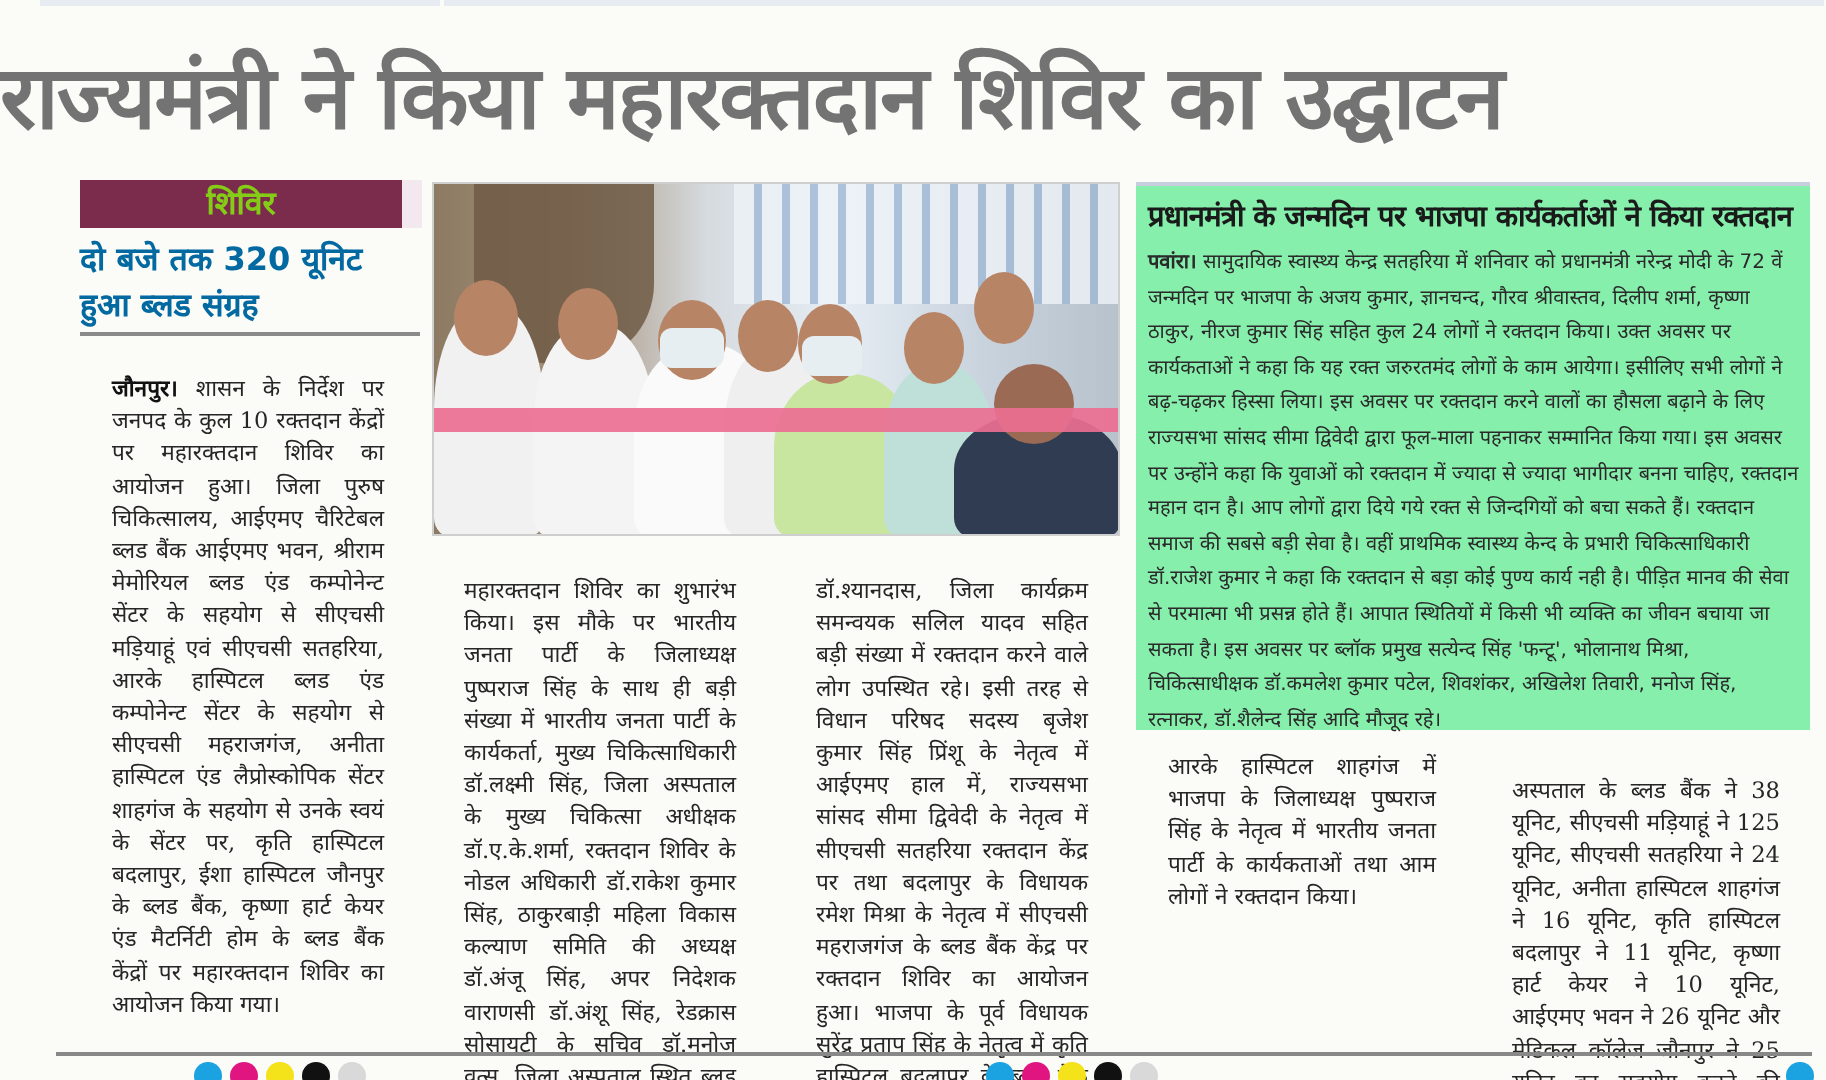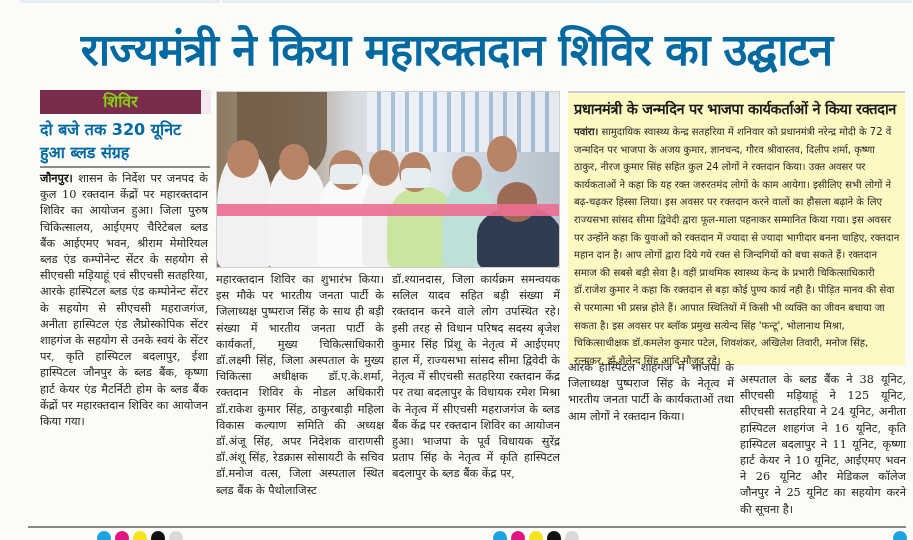--- a/index.html
+++ b/index.html
@@ -3,64 +3,64 @@
 <meta charset="utf-8">
 <style>
   * { box-sizing: border-box; margin: 0; padding: 0; }
   html, body { width: 913px; height: 540px; overflow: hidden; background: #fbfbf8; }
   body { position: relative; font-family: "DejaVu Sans", sans-serif; color: #1f1f1f; }
 
   .top-rule { position: absolute; top: 0; left: 20px; width: 200px; height: 3px; background: #e7ecf2; }
   .top-rule.r { left: 222px; width: 690px; }
 
   .headline {
-    position: absolute; top: 22px; left: 0; width: 913px; text-align: center;
+    position: absolute; top: 22px; left: 0; width: 913px; 
     font-family: "DejaVu Sans", sans-serif; font-weight: 700; font-size: 44px;
-    letter-spacing: -1px; color: #0369a1; line-height: 56px;
+    letter-spacing: -1px; color: #737373; line-height: 56px;
   }
 
   
   .tag-bar {
     position: absolute; top: 90px; left: 40px; width: 161px; height: 24px;
     background: #7b2b4c; color: #84cc16; font-weight: 700; font-size: 16px;
     text-align: center; line-height: 24px;
   }
   .tag-stripe { position: absolute; top: 90px; left: 201px; width: 10px; height: 24px; background: #f3e8ee; }
   .subhead {
     position: absolute; top: 118px; left: 40px; width: 170px; font-size: 16px;
     font-weight: 700; line-height: 23px; color: #0369a1;
   }
   .rule-thin { position: absolute; height: 2px; background: #8a8a8a; }
 
   .col {
     position: absolute; font-family: "DejaVu Serif", serif; font-size: 11.3px;
     line-height: 16.2px; text-align: justify; color: #262626;
   }
-  .col p { margin: 0; }
+  .col p { margin: 16px; }
   .col p.indent { text-indent: 14px; }
   .col .lead { font-weight: 700; color: #111; }
 
   
   .photo {
     position: absolute; top: 91px; left: 216px; width: 344px; height: 177px;
     overflow: hidden; border: 1px solid #cfcfcf;
     background: linear-gradient(90deg, #8c7a63 0%, #a7927a 20%, #d6dbe0 40%, #e5ecf3 60%, #c9d3de 80%, #b8c2cc 100%);
   }
   .photo .tent { position: absolute; top: 0; left: 150px; width: 194px; height: 60px;
     background: repeating-linear-gradient(90deg, #eef3f8 0 10px, #9fb8d4 10px 14px); opacity: .8; }
   .photo .tree { position: absolute; top: 0; left: 20px; width: 90px; height: 90px; background: #6e5a45; border-radius: 0 0 40px 40px; opacity: .85; }
   .person { position: absolute; border-radius: 45% 45% 10px 10px; }
   .face { position: absolute; border-radius: 50%; background: #b88466; }
   .mask { position: absolute; border-radius: 6px; background: #e6eef2; }
   .ribbon { position: absolute; top: 112px; left: 0; width: 344px; height: 12px; background: #ec6f93; opacity: .92; }
 
   
   .box {
     position: absolute; top: 91px; left: 568px; width: 337px; height: 274px;
-    background: #fef9c3; border-top: 2px solid #c7cee0;
+    background: #86efac; border-top: 2px solid #c7cee0;
   }
   .box-head {
     position: absolute; top: 6px; left: 6px; width: 325px; font-weight: 700;
     font-size: 14.5px; color: #1a1a1a; line-height: 20px; letter-spacing: -0.3px;
   }
   .box-body {
     position: absolute; top: 30px; left: 6px; width: 327px;
     font-family: "DejaVu Sans", sans-serif; font-size: 10px; line-height: 17.6px; color: #2a2a2a;
   }
   .box-body .lead { font-weight: 700; }

